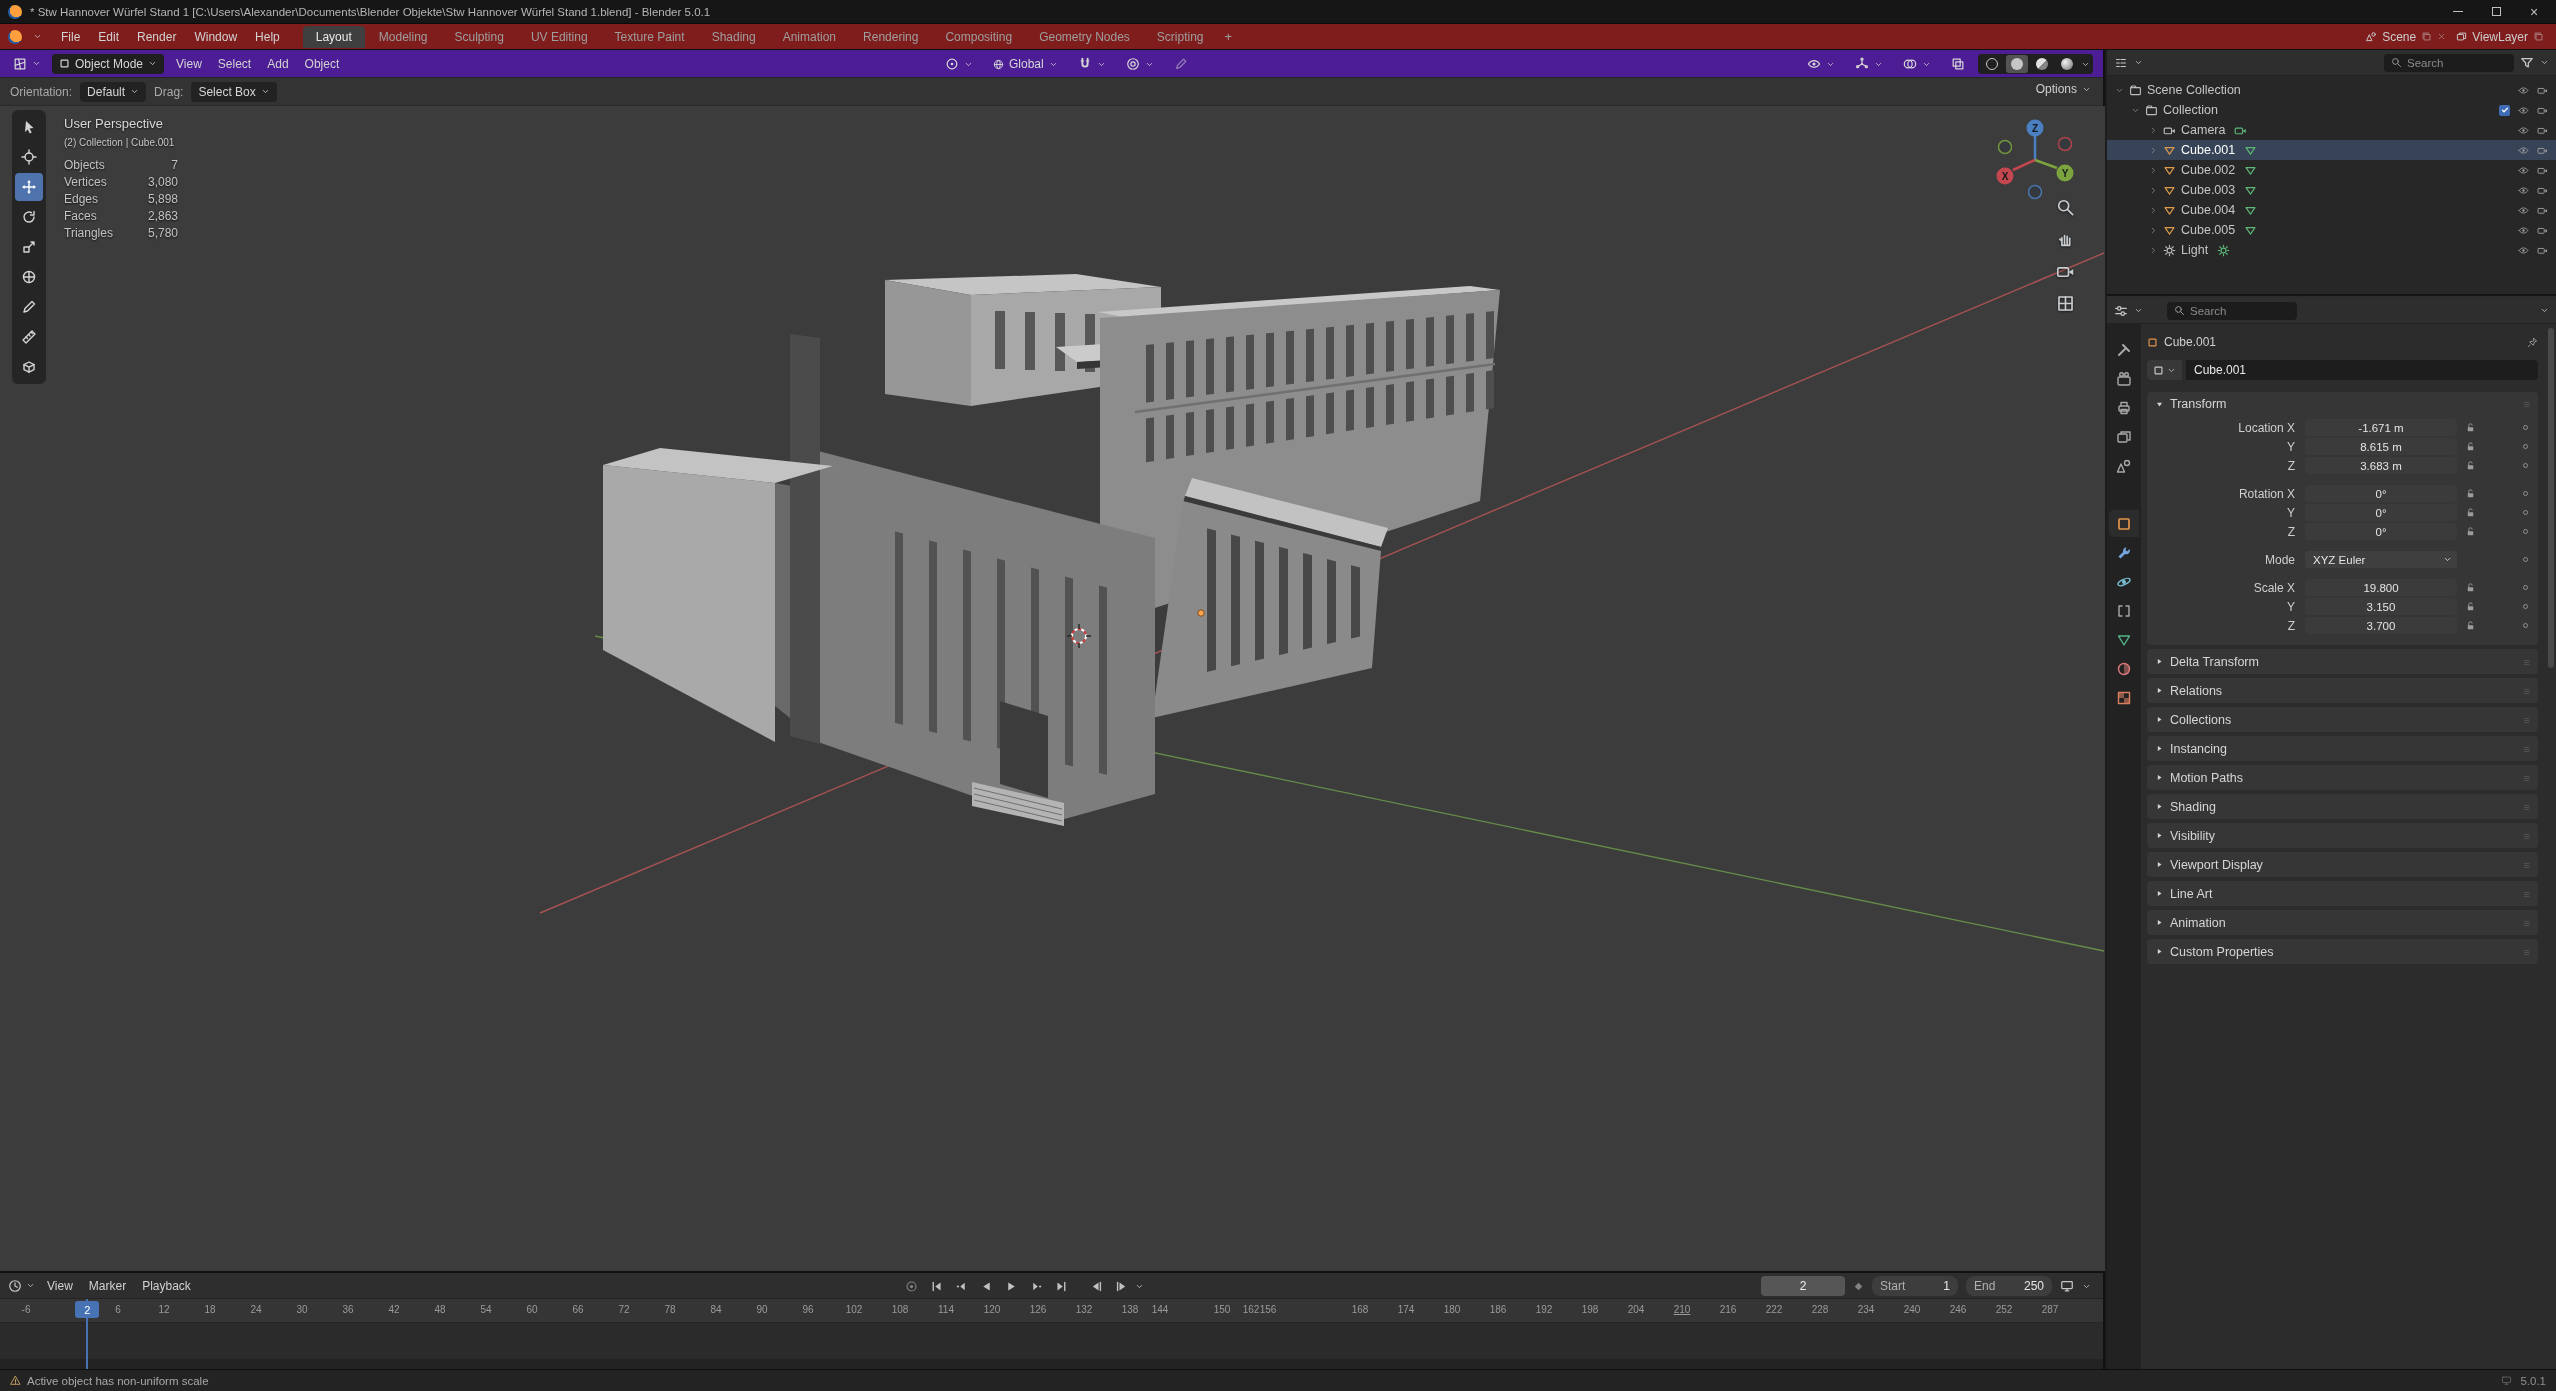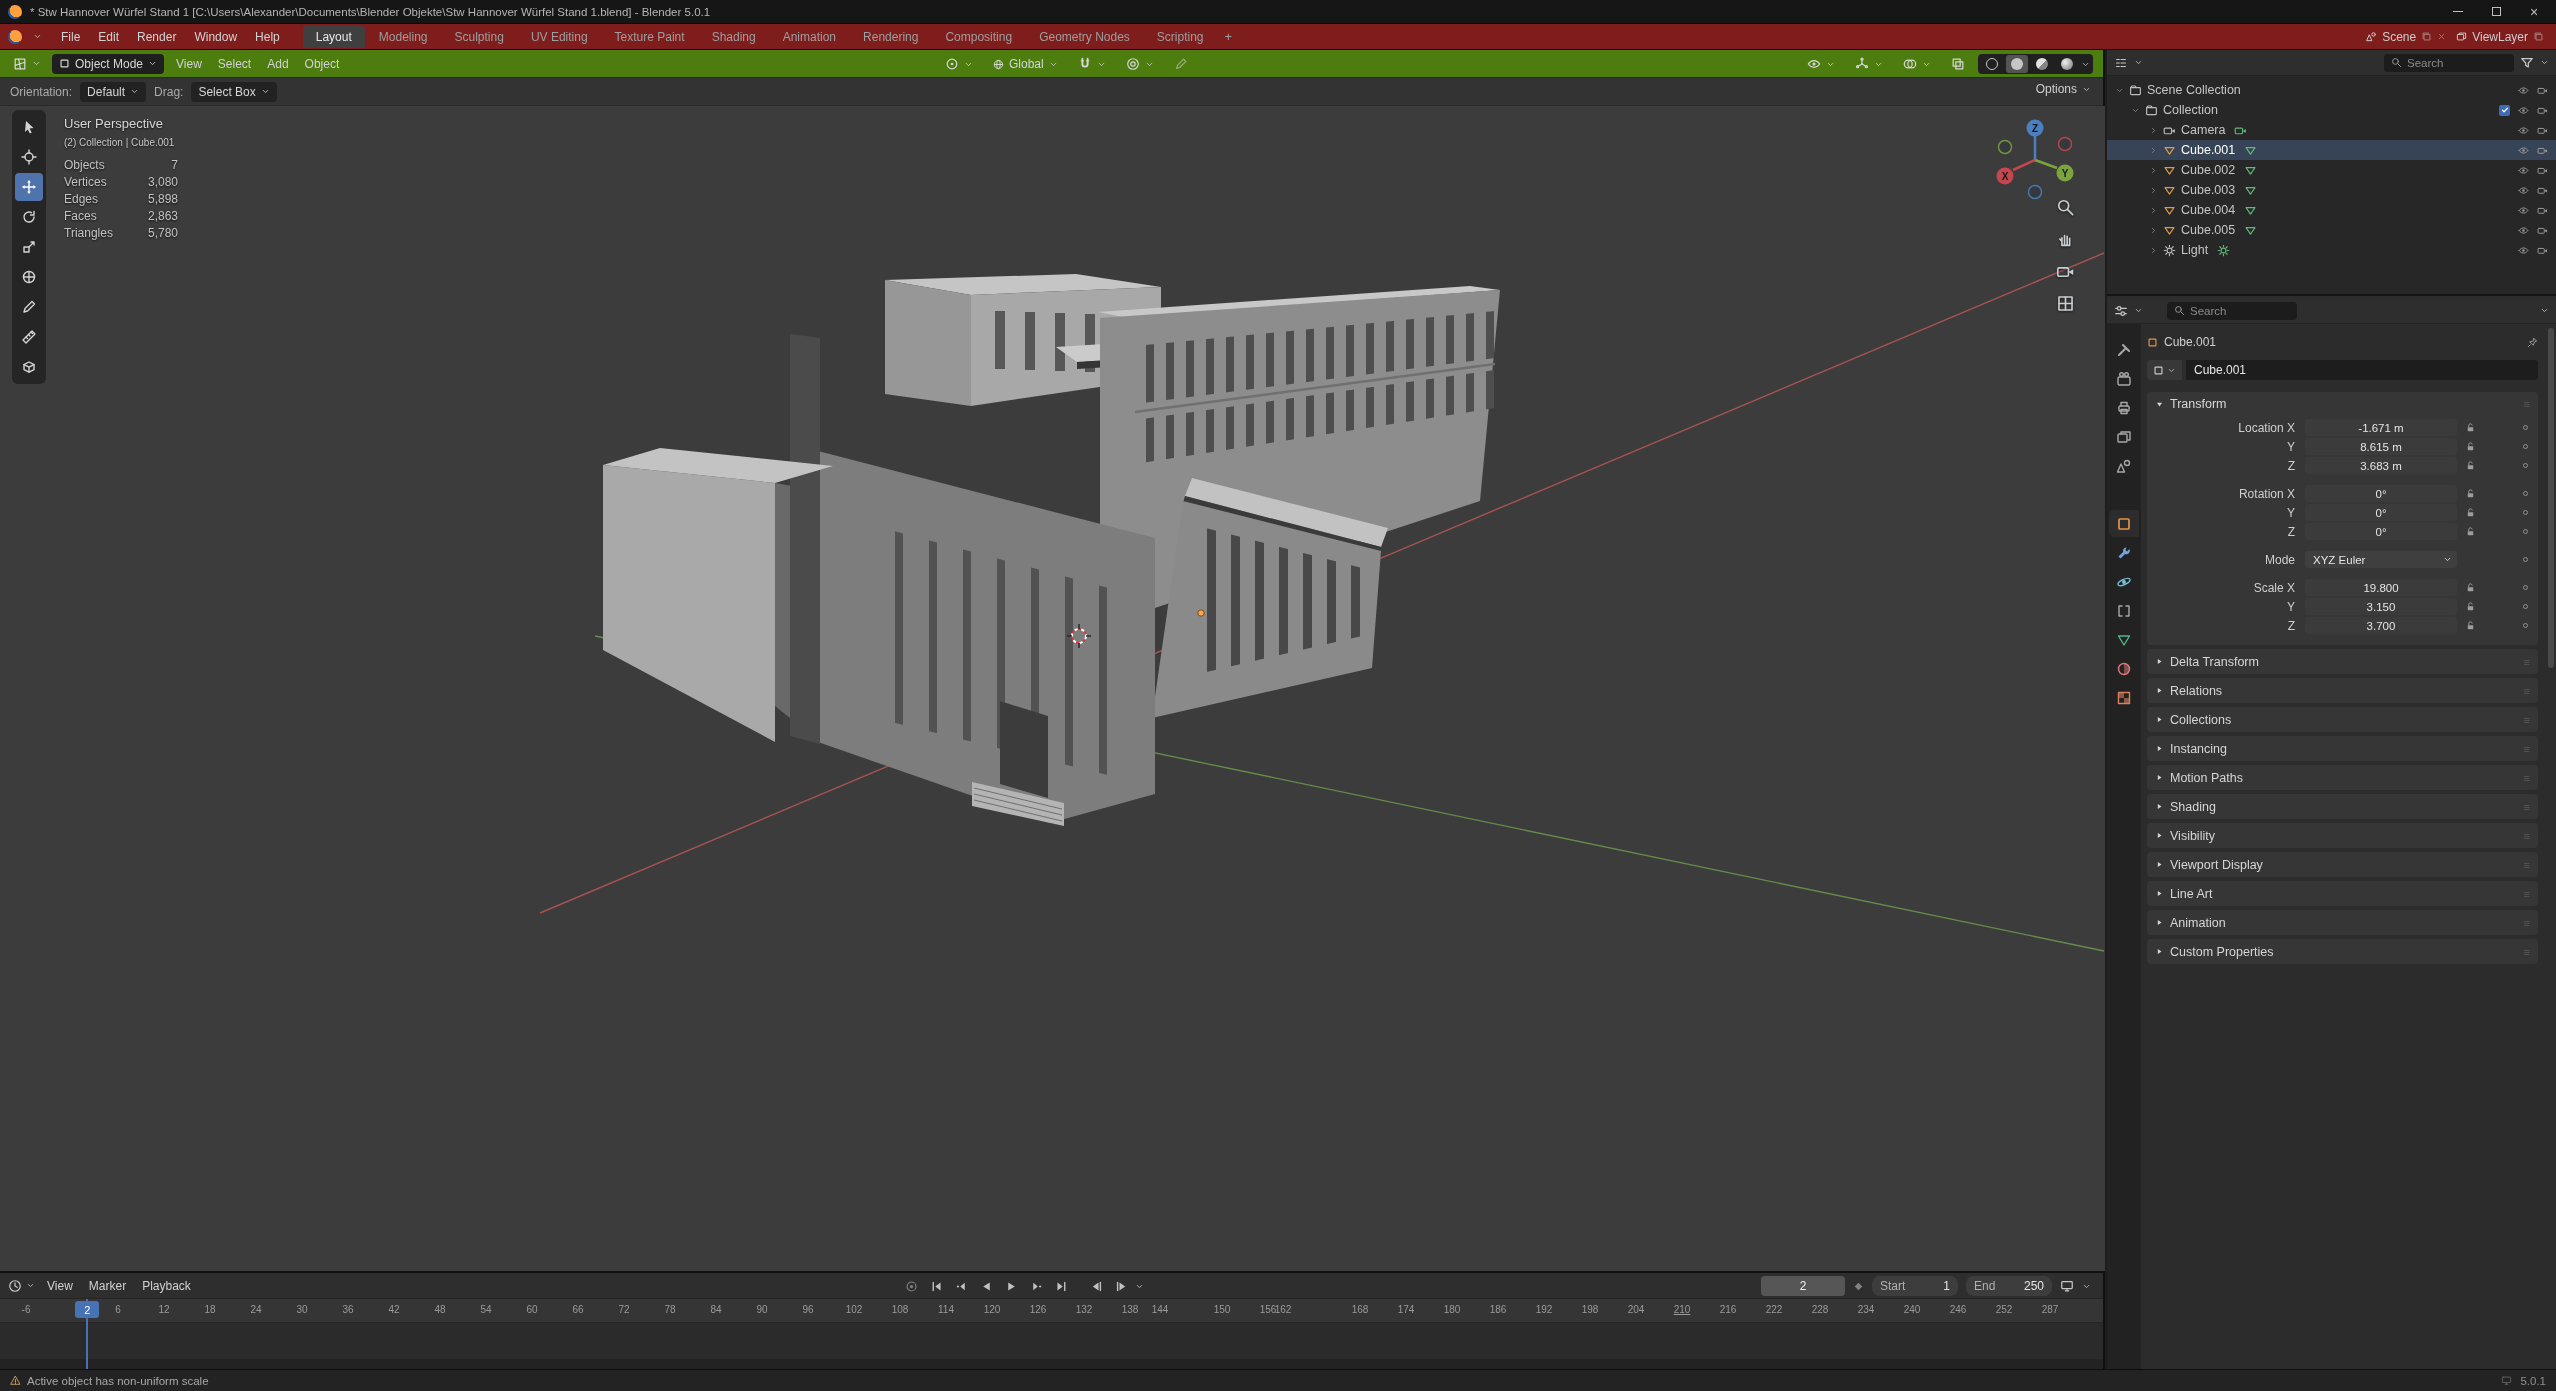--- a/index.html
+++ b/index.html
@@ -28,21 +28,21 @@
   .ws-tabs{display:flex;align-items:center;margin-left:14px;gap:1px}
   .ws-tab{padding:4px 13px;color:#9e9e9e;border-radius:4px 4px 0 0;font-size:12px}
   .ws-tab[data-active="true"]{background:#3f3f3f;color:#e9e9e9}
   .ws-add{padding:2px 8px;color:#9e9e9e;font-size:13px}
   .mb-right{margin-left:auto;display:flex;align-items:center;gap:10px;padding-right:4px}
   .mb-pill{display:flex;align-items:center;gap:5px;color:#cccccc}
   .dim{opacity:.55}
 
   
   .viewport{position:absolute;left:0;top:50px;width:2105px;height:1221px;background:#3c3c3c;border-right:2px solid #111}
-  .vp-header{position:absolute;left:0;top:0;width:100%;height:28px;background:#4d7c0f;display:flex;align-items:center;
+  .vp-header{position:absolute;left:0;top:0;width:100%;height:28px;background:#4c1d95;display:flex;align-items:center;
              padding:0 6px;gap:4px;border-bottom:1px solid #262626}
   .vp-toolsettings{position:absolute;left:0;top:28px;width:100%;height:28px;background:#333333;display:flex;align-items:center;
              padding:0 10px;gap:8px;border-bottom:1px solid #2a2a2a}
   .dd{display:inline-flex;align-items:center;gap:5px;background:#222222;border-radius:4px;padding:0 7px;height:20px;color:#d6d6d6}
   .dd.plain{background:transparent}
   .hdr-menu{padding:3px 8px;color:#d2d2d2}
   .vp-center-cluster{position:absolute;left:938px;top:4px;display:flex;gap:6px;align-items:center}
   .vp-right-cluster{position:absolute;right:10px;top:4px;display:flex;gap:6px;align-items:center}
   .seg{display:flex;align-items:center;background:#202020;border-radius:4px;padding:1px 3px;gap:3px}
   .seg-btn{width:22px;height:18px;display:flex;align-items:center;justify-content:center;border-radius:3px}
@@ -1515,21 +1515,21 @@
         <span class="tl-tick" style="left: 854.004px;">102</span>
         <span class="tl-tick" style="left: 900.004px;">108</span>
         <span class="tl-tick" style="left: 946.004px;">114</span>
         <span class="tl-tick" style="left: 992.004px;">120</span>
         <span class="tl-tick" style="left: 1038px;">126</span>
         <span class="tl-tick" style="left: 1084px;">132</span>
         <span class="tl-tick" style="left: 1130px;">138</span>
         <span class="tl-tick" style="left: 1160px;">144</span>
         <span class="tl-tick" style="left: 1222.01px;">150</span>
         <span class="tl-tick" style="left: 1268.01px;">156</span>
-        <span class="tl-tick" style="left: 1283px;">162</span>
+        <span class="tl-tick" style="left: 1251px;">162</span>
         <span class="tl-tick" style="left: 1360.01px;">168</span>
         <span class="tl-tick" style="left: 1406.01px;">174</span>
         <span class="tl-tick" style="left: 1452.01px;">180</span>
         <span class="tl-tick" style="left: 1498.01px;">186</span>
         <span class="tl-tick" style="left: 1544.01px;">192</span>
         <span class="tl-tick" style="left: 1590.01px;">198</span>
         <span class="tl-tick" style="left: 1636.01px;">204</span>
         <span class="tl-tick" style="left: 1682.01px; text-decoration: underline;">210</span>
         <span class="tl-tick" style="left: 1728.01px;">216</span>
         <span class="tl-tick" style="left: 1774.01px;">222</span>

